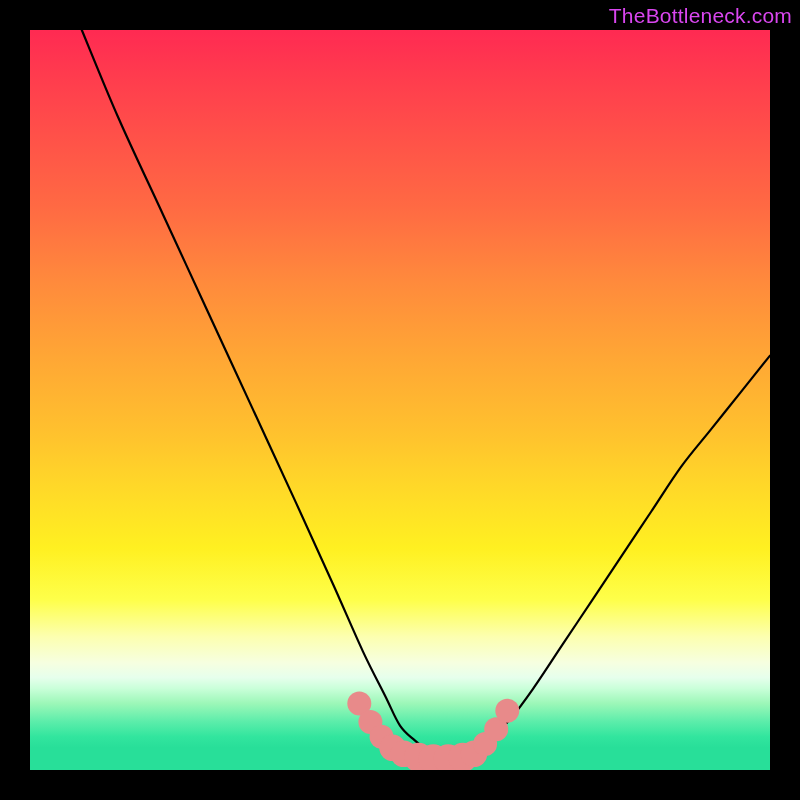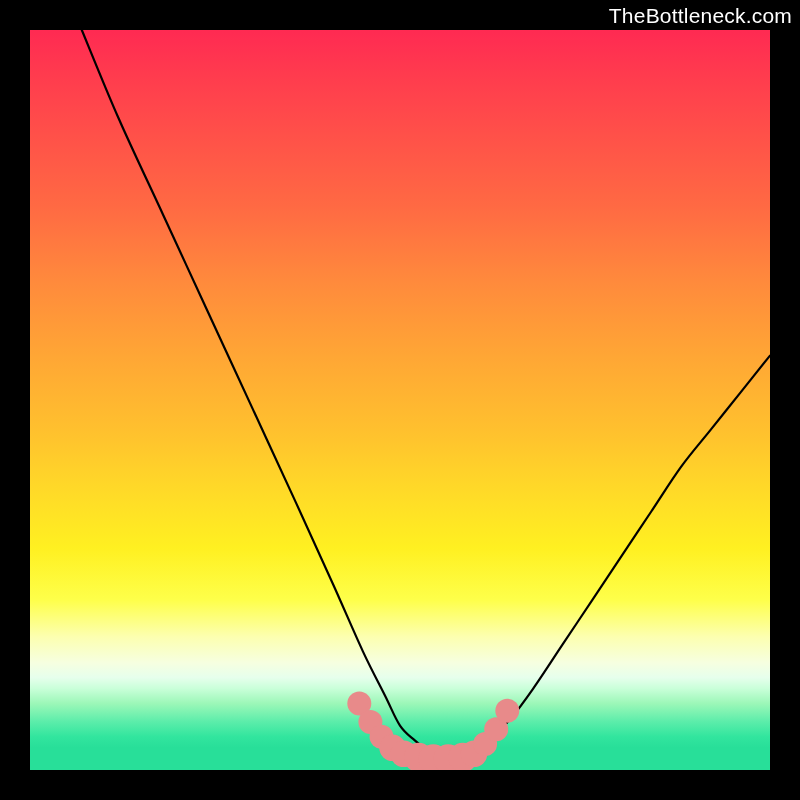--- a/index.html
+++ b/index.html
@@ -50,21 +50,21 @@
     position: absolute;
     left: 0;
     top: 0;
     width: 740px;
     height: 740px;
   }
   .watermark {
     position: absolute;
     top: 4px;
     right: 8px;
-    color: #ffffff;
+    color: #d946ef;
     font-size: 21px;
     font-weight: 400;
     letter-spacing: 0.2px;
     user-select: none;
   }
 </style>
 </head>
 <body>
 
 <div class="stage">

